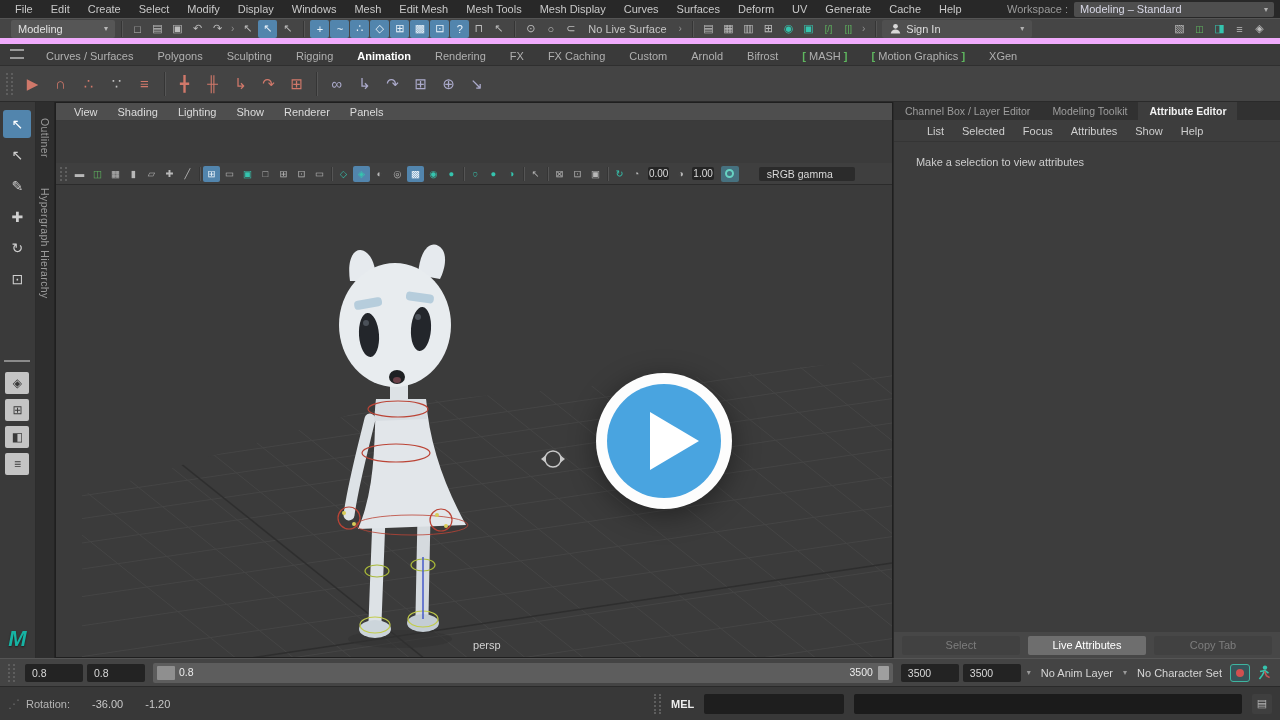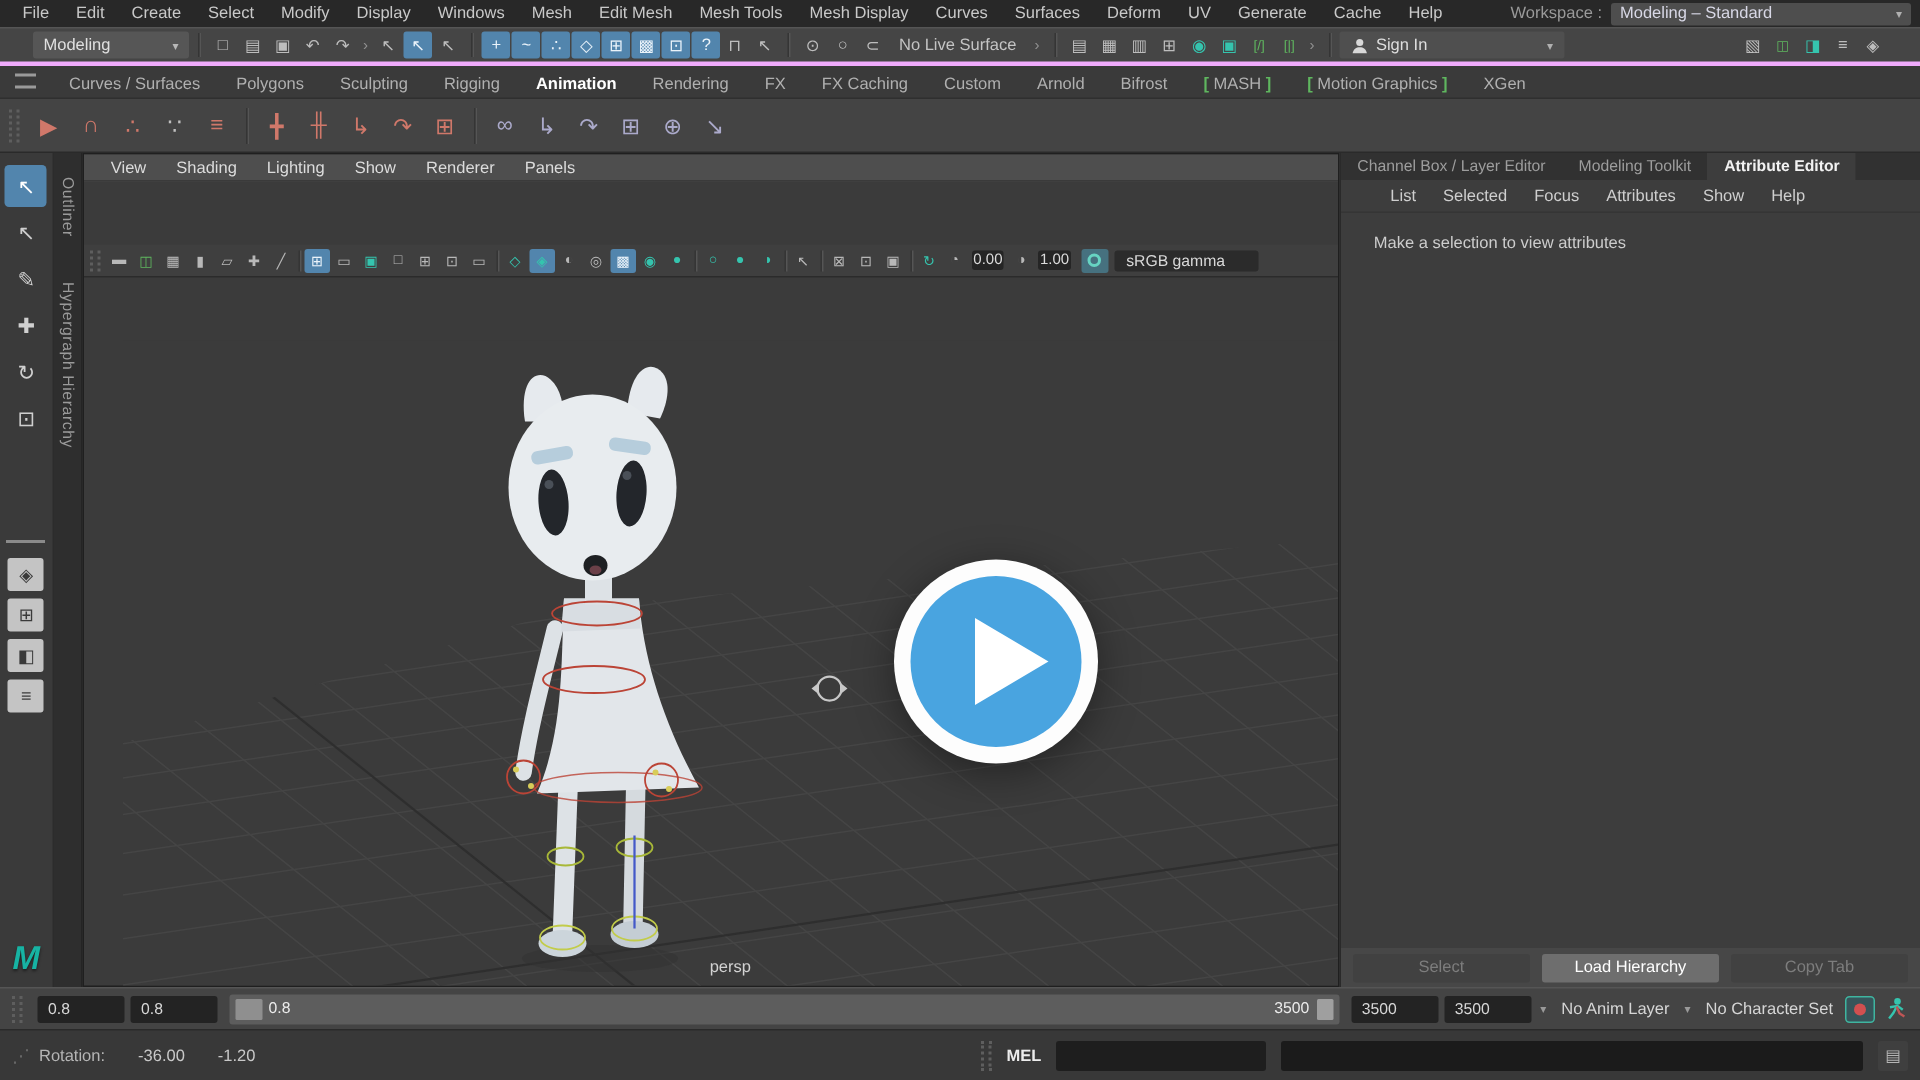--- a/index.html
+++ b/index.html
@@ -11,22 +11,22 @@
   .menubar { height:18px; background:#282828; display:flex; align-items:center; padding:0 6px; flex:0 0 auto; }
   .menubar .menus { display:flex; }
   .menu-item { color:#c9c9c9; font-size:11px; padding:0 9px; cursor:default; }
   .menubar .spacer { flex:1; }
   .ws-label { color:#9a9a9a; font-size:11px; margin-right:6px; }
   .ws-select { background:#4e4e4e; border-radius:2px; height:15px; width:200px; display:flex; align-items:center;
     padding:0 6px; color:#d8d8e6; font-size:11px; }
   .ws-select .caret { margin-left:auto; color:#b0b0b0; font-size:8px; }
 
   
-  .statusline { height:26px; background:#454545; border-top:1px solid #555; border-bottom:3px solid #f0abfc;
-    display:flex; align-items:center; padding:0 22px; flex:0 0 auto; }
+  .statusline { height:26px; background:#454545; border-top:1px solid #555; border-bottom:6px solid #f0abfc;
+    display:flex; align-items:center; padding:0 11px; flex:0 0 auto; }
   .mode-select { background:#565656; border-radius:2px; height:18px; width:104px; display:flex; align-items:center;
     padding:0 7px; color:#e0e0e0; font-size:11px; }
   .mode-select .caret { margin-left:auto; color:#b8b8b8; font-size:8px; }
   .igroup { display:flex; align-items:center; gap:1px; }
   .ico { width:19px; height:18px; display:inline-flex; align-items:center; justify-content:center;
     font-size:11px; color:#bdbdbd; border-radius:2px; cursor:default; }
   .ico.active { background:#5285ad; color:#eaf3fa; }
   .ico.teal  { color:#35c4ae; }
   .ico.green { color:#5fb75f; font-size:9px; }
   .vsep { width:1px; height:16px; background:#353535; margin:0 6px; box-shadow:1px 0 0 #555; }
@@ -77,21 +77,21 @@
   .vico { width:17px; height:16px; display:inline-flex; align-items:center; justify-content:center; font-size:9.5px;
     color:#b8b8b8; border-radius:2px; }
   .vico.active { background:#5285ad; color:#eaf3fa; }
   .vico.teal { color:#35c4ae; }
   .vico.green { color:#5fb75f; }
   .vp-toolbar .vsep { margin:0 3px; height:14px; }
   .vfield { background:#252525; color:#dcdcdc; font-size:10px; padding:1px 1px; border-radius:2px; margin:0 3px; }
   .srgb-btn { width:18px; height:16px; background:#46717f; border-radius:2px; display:flex; align-items:center;
     justify-content:center; margin-left:4px; }
   .srgb-btn i { width:9px; height:9px; border:2px solid #67d3c2; border-radius:50%; display:block; }
-  .srgb-field { background:#2b2b2b; color:#d8d8d8; font-size:10.5px; padding:1px 8px; border-radius:2px; margin-left:4px; min-width:96px; }
+  .srgb-field { background:#2b2b2b; color:#d8d8d8; font-size:10.5px; padding:1px 8px; border-radius:2px; margin-left:20px; min-width:96px; }
   .vp-canvas { position:relative; flex:1; background:#3b3b3b; overflow:hidden;margin-left:26px; }
   .persp-label { position:absolute; left:50%; bottom:6px; transform:translateX(-50%); color:#d2d2d2; font-size:11px; }
   .play-overlay { position:absolute; left:512px; top:144px; width:140px; height:140px; }
   .play-overlay svg { filter:drop-shadow(0 6px 14px rgba(0,0,0,.40)); }
 
   
   .rpanel { width:410px; background:#3d3d3d; display:flex; flex-direction:column; border-left:1px solid #2a2a2a; }
   .rp-tabs { height:18px; background:#313131; display:flex; align-items:stretch; }
   .rp-tab { color:#9d9d9d; font-size:10.5px; padding:2px 11px; display:flex; align-items:center; white-space:nowrap; }
   .rp-tab.active { background:#3d3d3d; color:#f2f2f2; font-weight:bold; }
@@ -516,21 +516,21 @@
           <span class="rp-menu-item">Focus</span>
           <span class="rp-menu-item">Attributes</span>
           <span class="rp-menu-item">Show</span>
           <span class="rp-menu-item">Help</span>
       </div>
       <div class="rp-body">
         <span>Make a selection to view attributes</span>
       </div>
       <div class="rp-buttons">
         <span class="rp-btn">Select</span>
-          <span class="rp-btn primary">Load Hierarchy</span>
+          <span class="rp-btn primary">Live Attributes</span>
           <span class="rp-btn">Copy Tab</span>
       </div>
     </div>
   </div>
 
   <div class="timeslider">
     <span class="grip" style="height:18px"></span>
     <span class="tfield">0.8</span>
     <span class="tfield">0.8</span>
     <div class="track">

